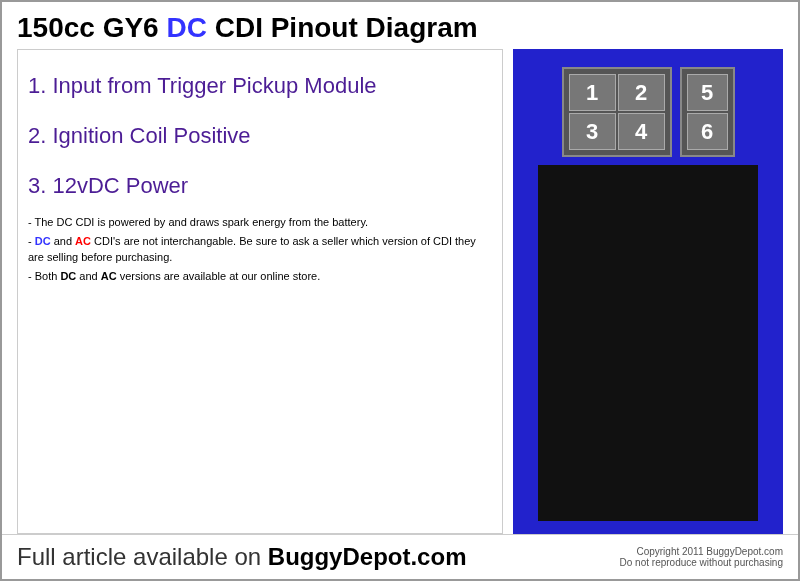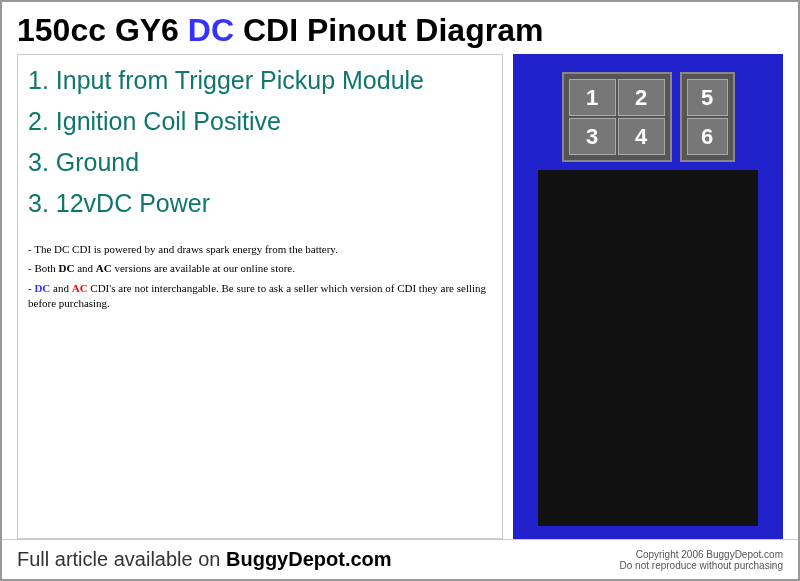--- a/index.html
+++ b/index.html
@@ -15,21 +15,21 @@
       height: 581px;
       border: 2px solid #999;
       background: #fff;
       display: flex;
       flex-direction: column;
     }
     .header {
       padding: 10px 15px 5px 15px;
     }
     .header h1 {
-      font-size: 32px;
+      font-size: 28px;
       font-weight: bold;
       color: #000;
     }
     .header h1 span.dc {
       color: #3333ff;
     }
     .main-content {
       display: flex;
       flex: 1;
       padding: 0 10px;
@@ -39,27 +39,27 @@
       padding: 5px 10px;
       border: 1px solid #ccc;
       margin: 0 5px;
       background: #fff;
     }
     .pin-list {
       list-style: none;
       padding: 0;
     }
     .pin-list li {
-      font-size: 25px;
+      font-size: 22px;
       padding: 6px 0;
-      color: #0f766e;
+      color: #4c1d95;
+      margin-top: 12px;
     }
     .notes {
-      margin-top: 18px;
-      font-family: Liberation Serif, serif;
+      margin-top: 10px;
     }
     .notes p {
       font-size: 11px;
       color: #000;
       margin-bottom: 4px;
       line-height: 1.4;
     }
     .notes p span.dc-highlight {
       color: #3333ff;
       font-weight: bold;
@@ -122,21 +122,21 @@
       margin-top: 8px;
     }
     .footer {
       display: flex;
       justify-content: space-between;
       align-items: center;
       padding: 8px 15px;
       border-top: 1px solid #ccc;
     }
     .footer-left {
-      font-size: 20px;
+      font-size: 24px;
       color: #333;
       text-align: center;
     }
     .footer-left span.bold {
       font-weight: bold;
       color: #000;
     }
     .footer-right {
       font-size: 10px;
       color: #555;
@@ -151,30 +151,29 @@
     <h1>
       <span>150cc GY6 </span><span class="dc">DC</span><span> CDI Pinout Diagram</span>
     </h1>
   </div>
 
   <div class="main-content">
     <div class="left-panel">
       <ul class="pin-list">
         <li>1. Input from Trigger Pickup Module</li>
         <li>2. Ignition Coil Positive</li>
-        <li>3. Ground</li>
         <li>3. 12vDC Power</li>
       </ul>
       <div class="notes">
         <p>- The DC CDI is powered by and draws spark energy from the battery.</p>
         <p>
-          - Both <span class="bold">DC</span> and <span class="bold">AC</span> versions are available at our online store.
+          - <span class="dc-highlight">DC</span> and <span class="ac-highlight">AC</span> CDI's are not interchangable. Be sure to ask a seller which version of CDI they are selling before purchasing.
         </p>
         <p>
-          - <span class="dc-highlight">DC</span> and <span class="ac-highlight">AC</span> CDI's are not interchangable. Be sure to ask a seller which version of CDI they are selling before purchasing.
+          - Both <span class="bold">DC</span> and <span class="bold">AC</span> versions are available at our online store.
         </p>
       </div>
     </div>
 
     <div class="right-panel">
       <div class="connector-group">
         <div class="connector connector-4">
           <div class="pin-cell">1</div>
           <div class="pin-cell">2</div>
           <div class="pin-cell">3</div>
@@ -187,17 +186,17 @@
       </div>
       <div class="connector-body"></div>
     </div>
   </div>
 
   <div class="footer">
     <div class="footer-left">
       <span>Full article available on </span><span class="bold">BuggyDepot.com</span>
     </div>
     <div class="footer-right">
-      <div>Copyright 2006 BuggyDepot.com</div>
+      <div>Copyright 2011 BuggyDepot.com</div>
       <div>Do not reproduce without purchasing</div>
     </div>
   </div>
 </div>
 
 </body></html>

